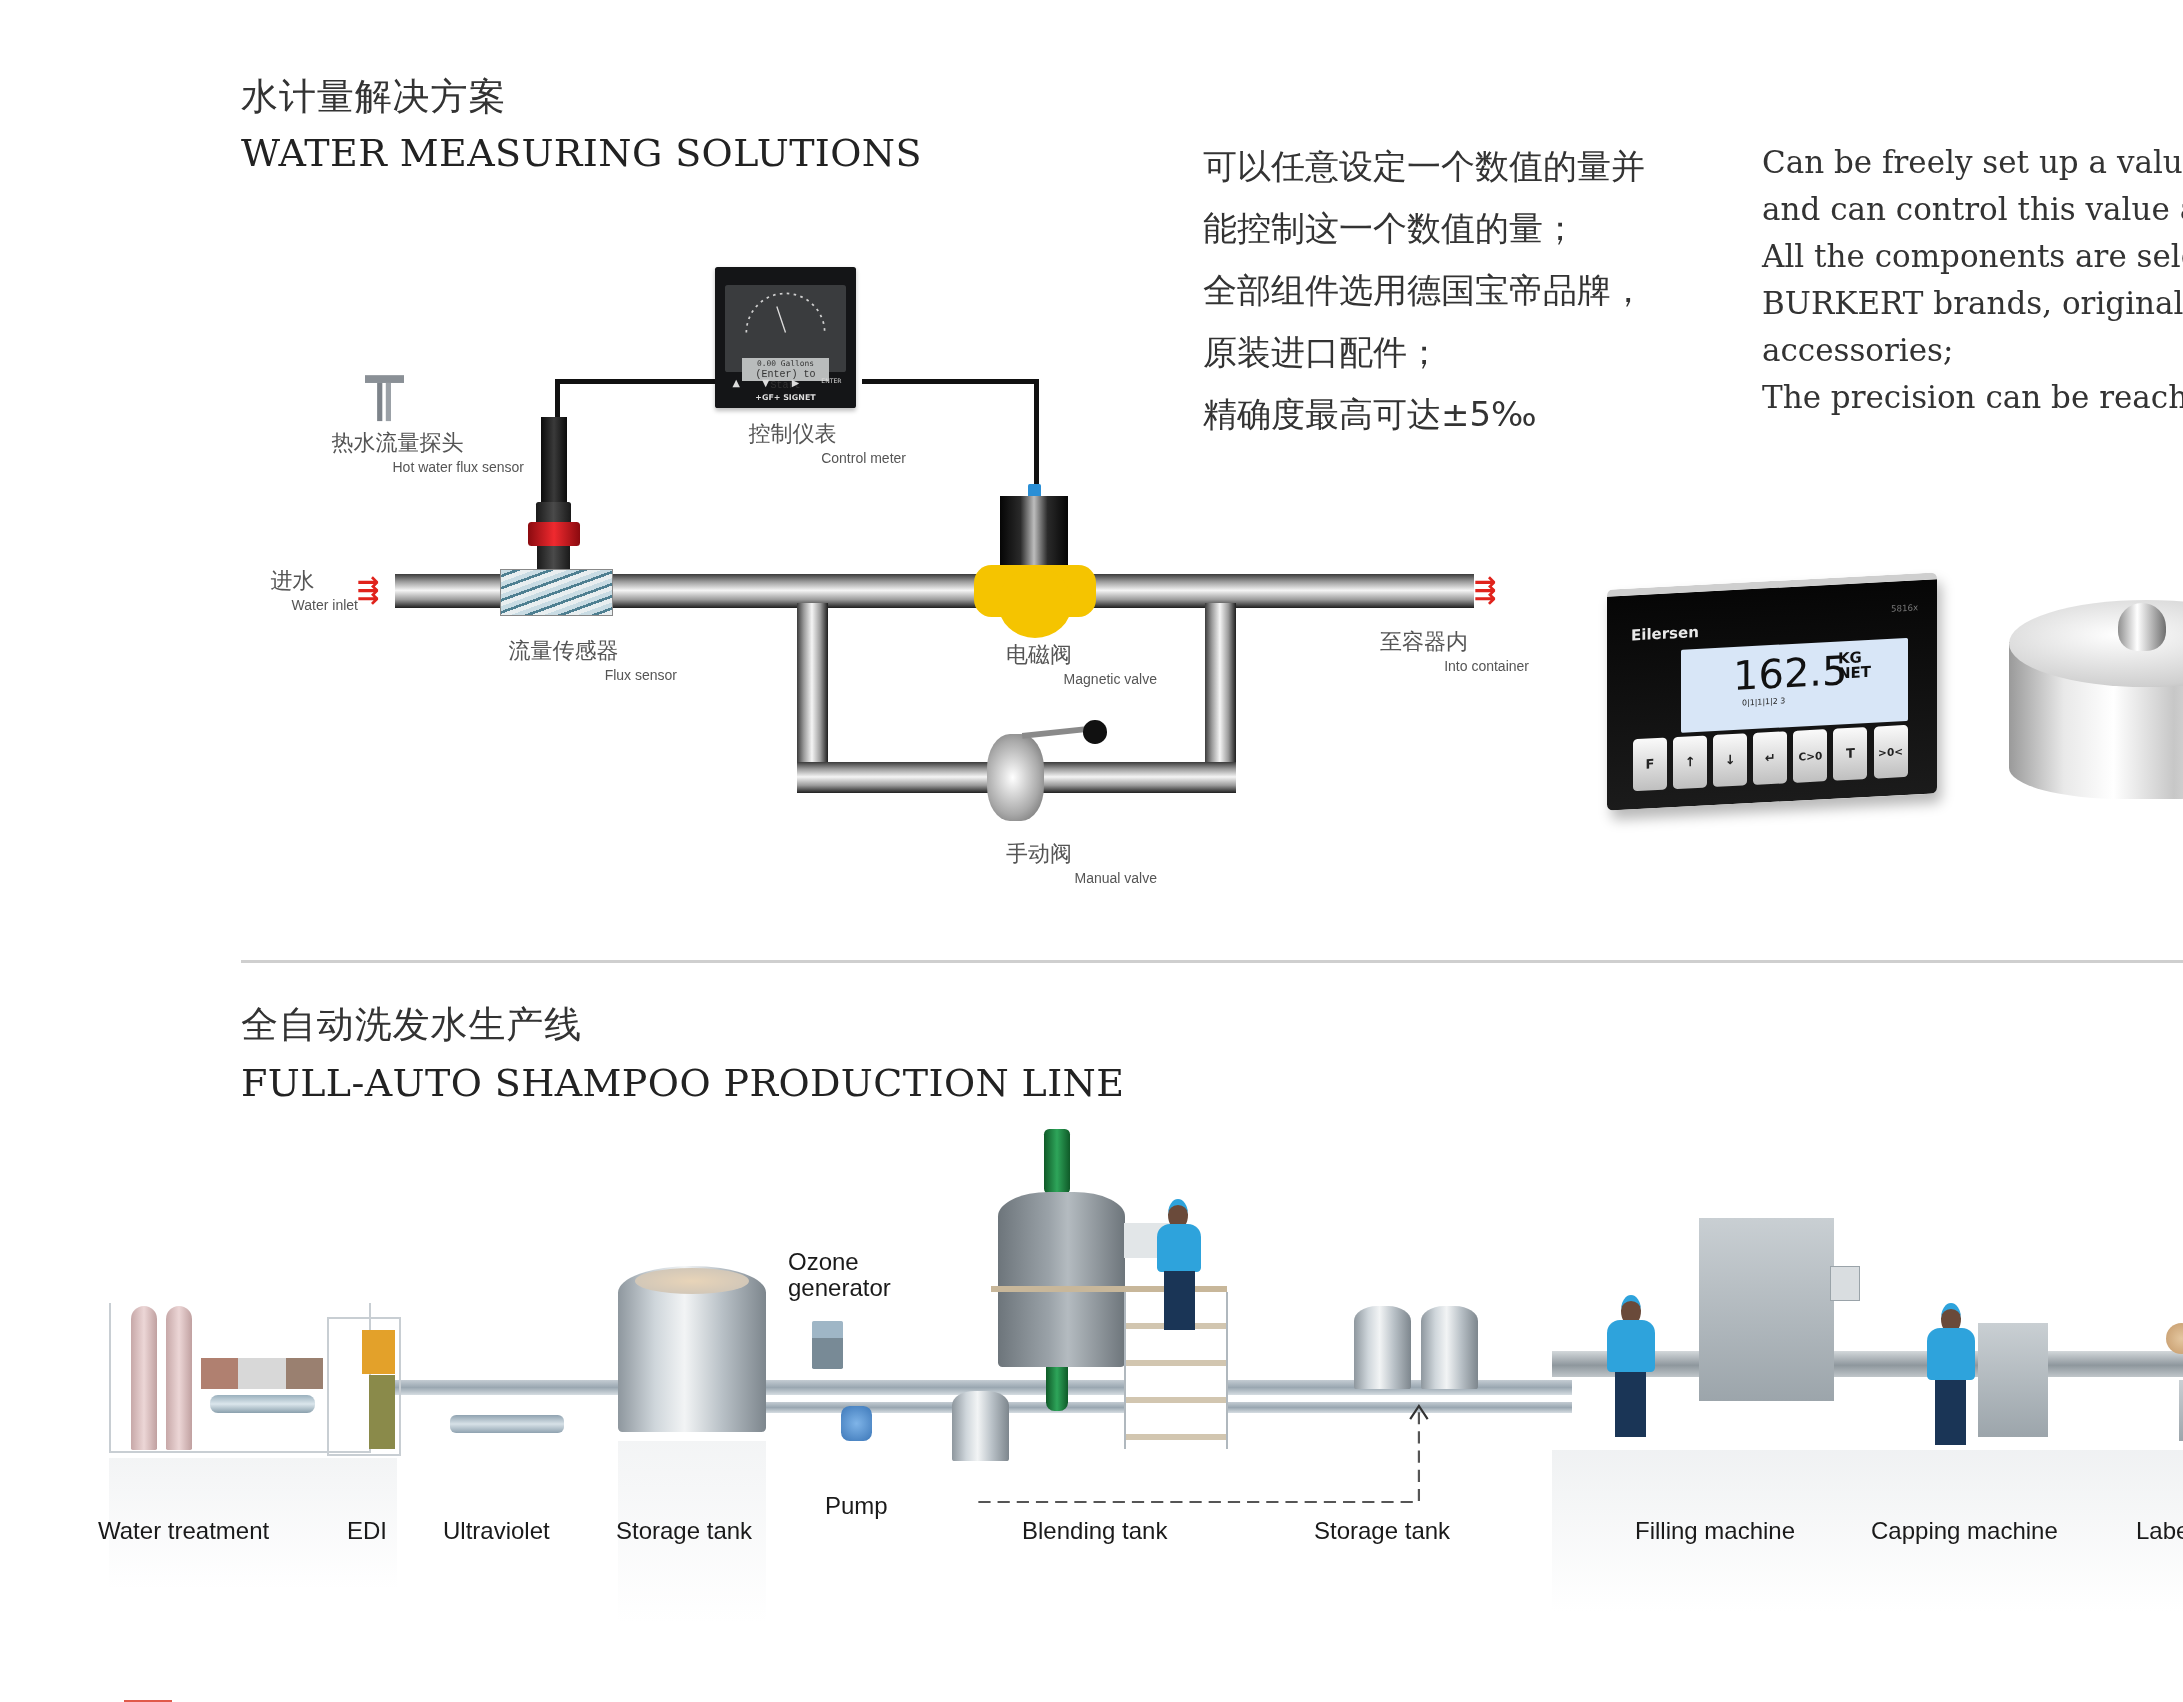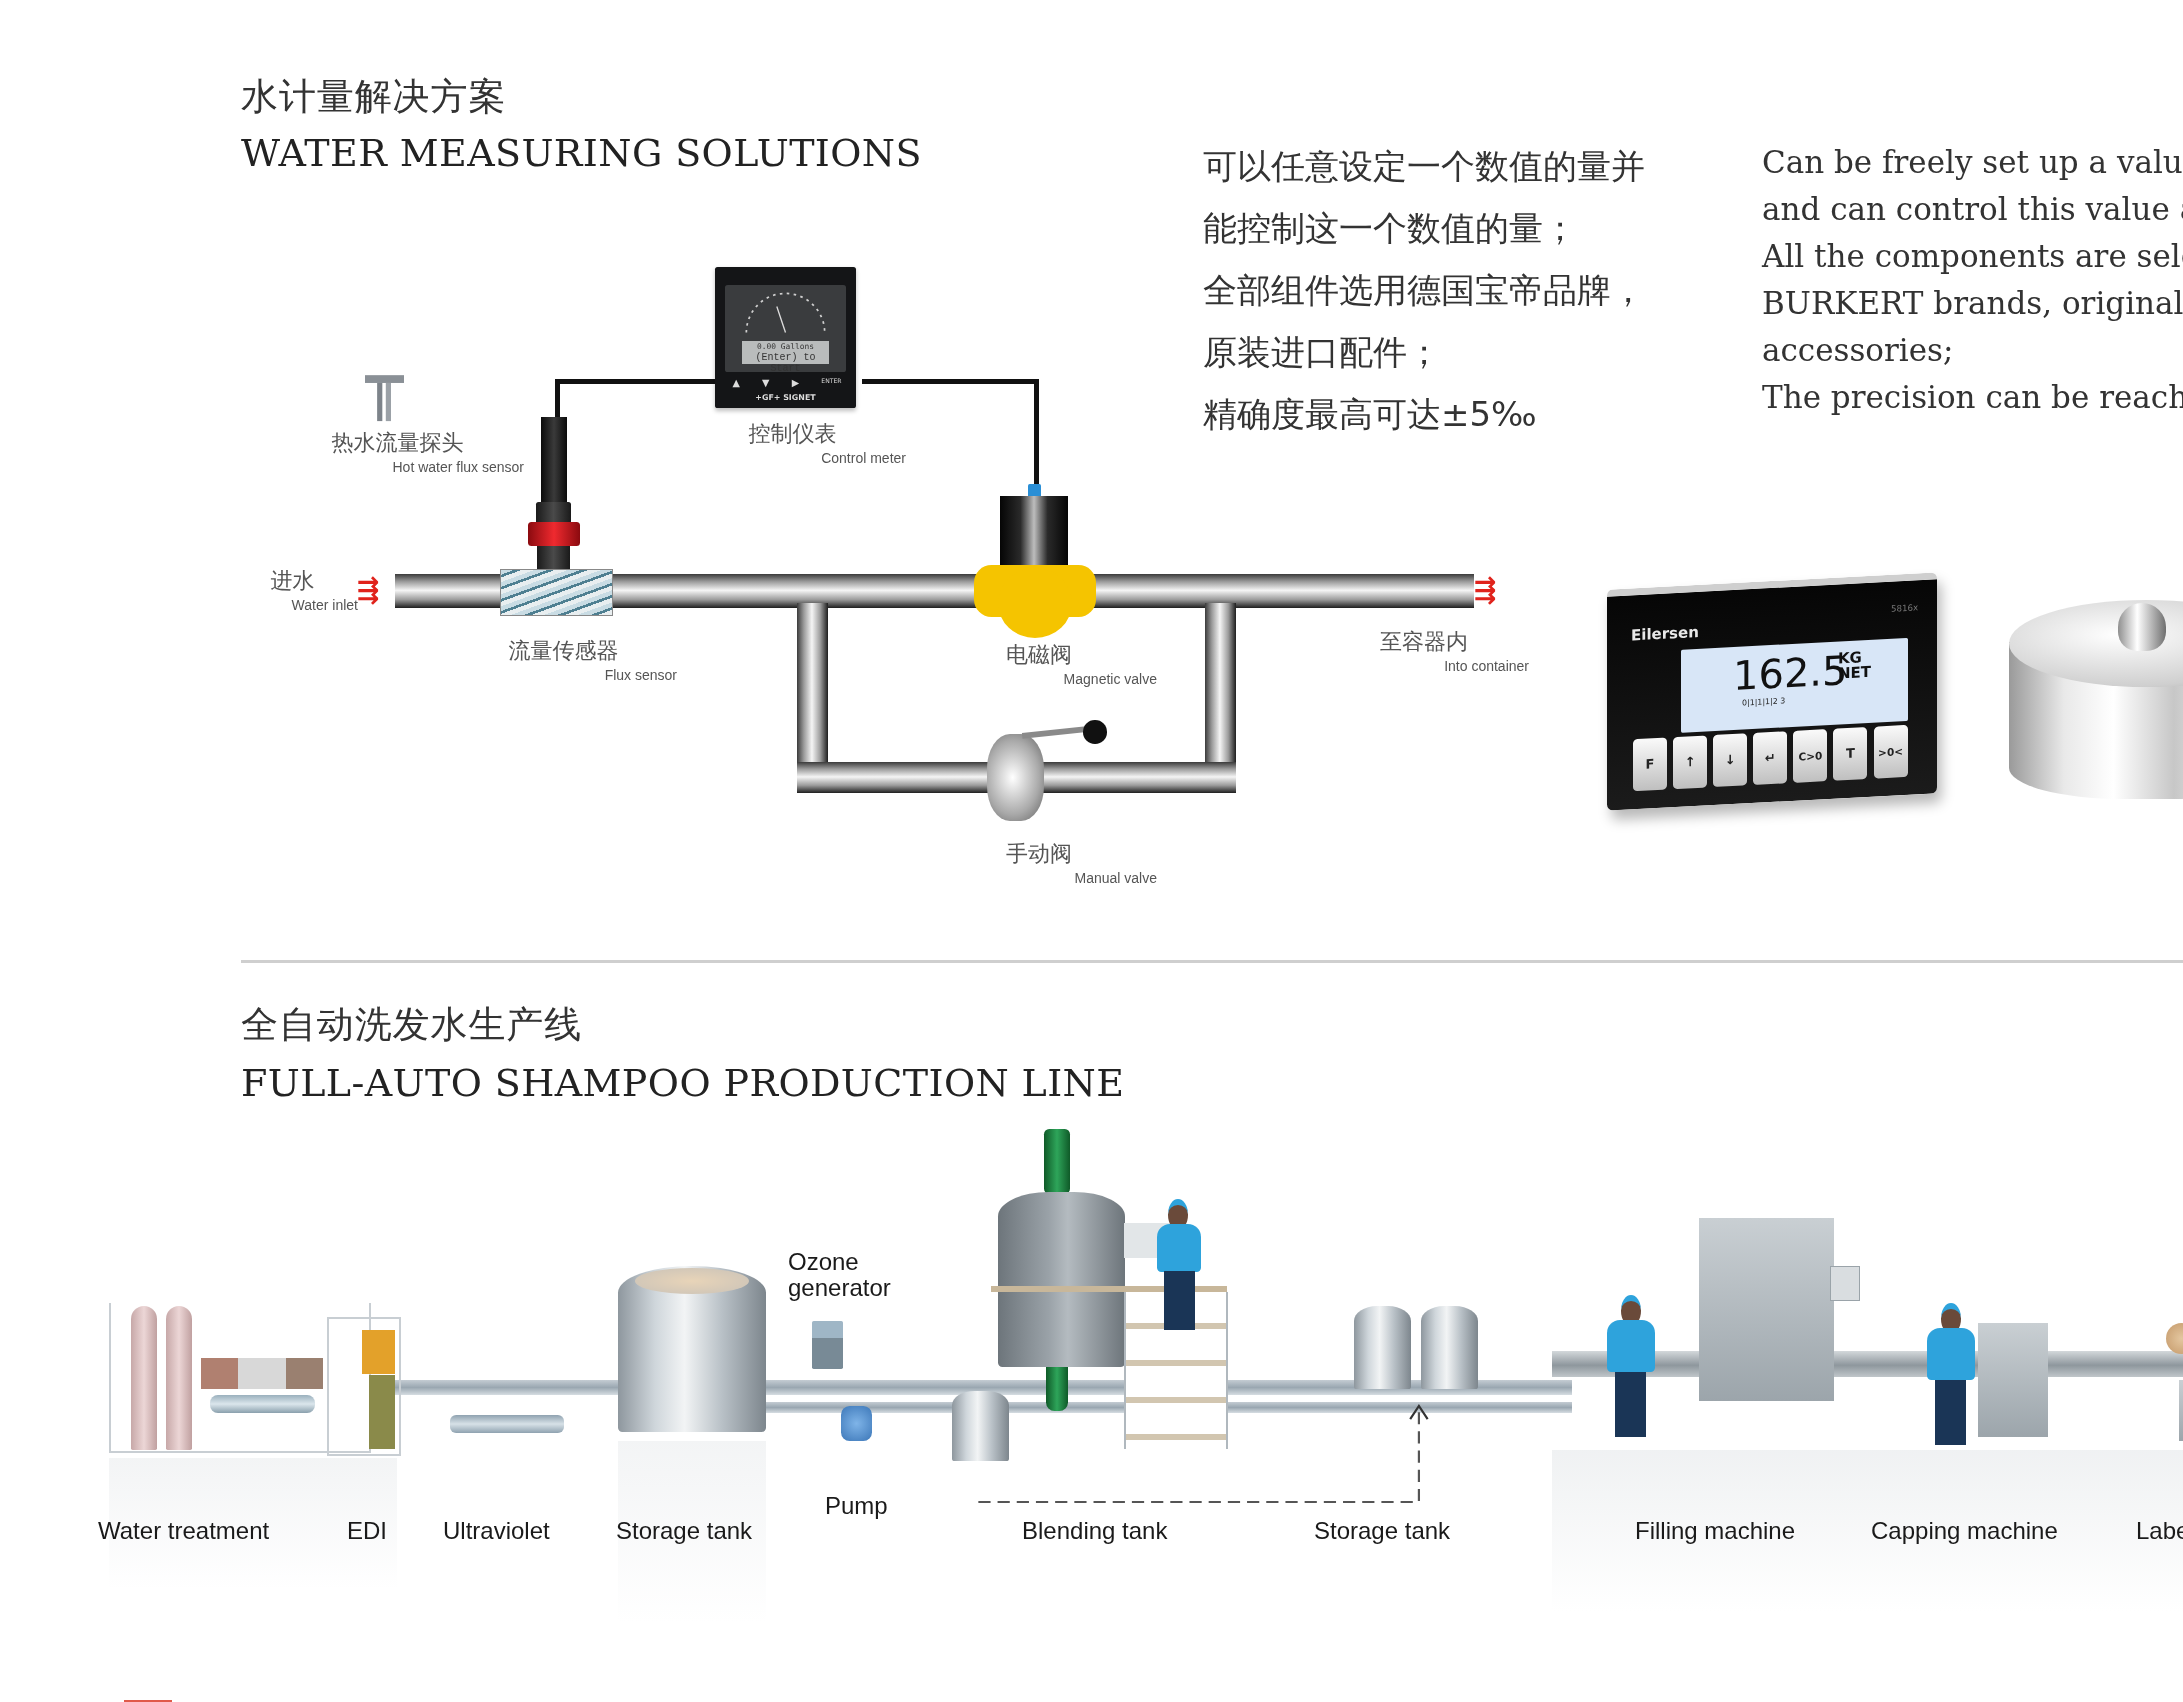--- a/index.html
+++ b/index.html
@@ -16,21 +16,21 @@
   .pl-lbl{font-family:"Liberation Sans","DejaVu Sans",sans-serif;font-size:24px;color:#1a1a1a;white-space:nowrap;}
   
   .pipe-h{background:linear-gradient(#3b3b3b 0%,#9a9a9a 22%,#f5f5f5 48%,#9d9d9d 75%,#1e1e1e 100%);}
   .pipe-v{background:linear-gradient(90deg,#3b3b3b 0%,#9a9a9a 22%,#f5f5f5 48%,#9d9d9d 75%,#1e1e1e 100%);}
   .wire{background:#111;}
   .divider{background:#cfcfcf;}
   .arrow-red{color:#e0231c;font-size:27px;font-weight:bold;line-height:1;}
   
   .meter{background:#141517;border-radius:2.6px;box-shadow:0 2.6px 4.4px rgba(0,0,0,.25);}
   .meter-face{background:#3a3c3e;border-radius:2.6px;}
-  .meter-lcd{background:#b9bcbc;color:#333;font-family:"DejaVu Sans Mono",monospace;font-size:11.4px;text-align:center;line-height:15px;}
+  .meter-lcd{background:#b9bcbc;color:#333;font-family:"DejaVu Sans Mono",monospace;font-size:11.4px;text-align:center;line-height:15px;margin-top:17px;}
   .meter-brand{color:#ddd;font-size:12.2px;font-weight:bold;text-align:center;}
   
   .ind{background:linear-gradient(#060606,#1b1b1b);border-radius:6.1px;box-shadow:4.4px 9.6px 13px rgba(0,0,0,.28);border-top:7.9px solid #cfcfcf;}
   .ind-lcd{background:#d8e6f7;border-radius:1.7px;}
   .ind-key{background:linear-gradient(#fafafa,#bfbfbf);border-radius:4.4px;color:#222;font-size:13px;font-weight:bold;text-align:center;line-height:52px;}
   
   .cell-body{background:linear-gradient(90deg,#9a9a9a 0%,#e9e9e9 20%,#ffffff 38%,#c7c7c7 60%,#f2f2f2 80%,#8e8e8e 100%);border-radius:0 0 114px 114px/0 0 31px 31px;}
   .cell-top{background:radial-gradient(ellipse at 40% 40%,#ffffff,#cfcfcf 70%,#9f9f9f);border-radius:50%;}
   
   .floor-pipe{background:linear-gradient(#c4ccd3,#9aa7b1 50%,#d6dde2);}

